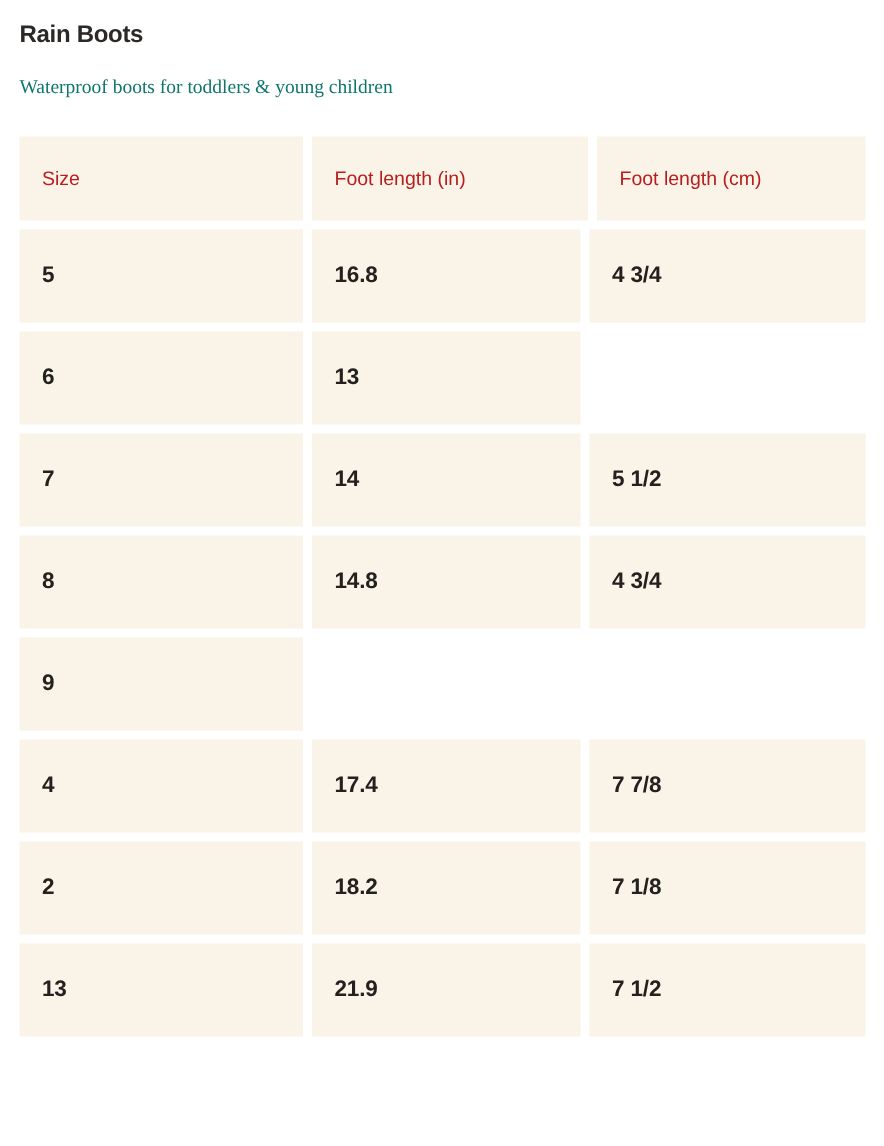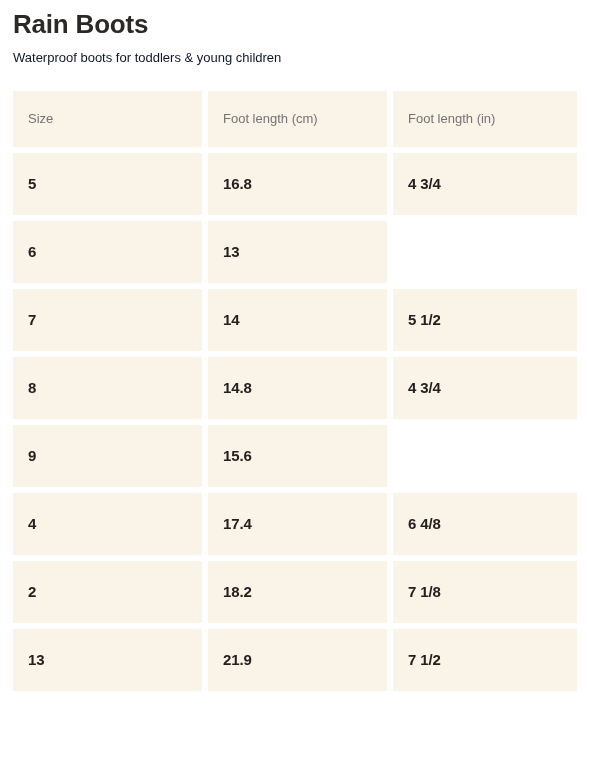--- a/index.html
+++ b/index.html
@@ -21,34 +21,35 @@
     height: 764px;
     background: #ffffff;
     box-sizing: border-box;
   }
 
   
   .header {
     padding: 11px 13px 0 13px;
   }
   .page-title {
-    font-size: 26px;
+    font-size: 16px;
     font-weight: bold;
     line-height: 26px;
     color: #2b2826;
     letter-spacing: -0.2px;
     margin: 0;
   }
   .page-subtitle {
     font-size: 13px;
     font-weight: normal;
     line-height: 16px;
-    color: #0f172a;
+    color: #0f766e;
     margin: 13px 0 0 0;
     letter-spacing: 0px;
+    font-family: Liberation Serif, serif;
   }
 
   
   .size-table {
     position: absolute;
     left: 13px;
     top: 91px;
     width: 564px;
   }
   .trow {
@@ -71,21 +72,21 @@
   .col-2 { width: 179px; }
   .col-3 { width: 184px; }
 
   .head-row .cell {
     height: 56px;
     padding-left: 15px;
   }
   .head-label {
     font-size: 13px;
     font-weight: normal;
-    color: #737373;
+    color: #b91c1c;
     line-height: 16px;
     letter-spacing: 0px;
   }
 
   .data-row .cell {
     height: 62px;
     padding-left: 15px;
   }
   .cell-value {
     font-size: 15px;
@@ -104,26 +105,26 @@
     <h1 class="page-title">Rain Boots</h1>
     <p class="page-subtitle">Waterproof boots for toddlers &amp; young children</p>
   </div>
 
   <div class="size-table" id="size-table">
 
   <div class="trow head-row">
         <div class="cell col-1">
           <span class="head-label">Size</span>
         </div>
+        <div class="cell col-3">
+          <span class="head-label">Foot length (in)</span>
+        </div>
         <div class="cell col-2">
           <span class="head-label">Foot length (cm)</span>
         </div>
-        <div class="cell col-3">
-          <span class="head-label">Foot length (in)</span>
-        </div>
       </div>
       <div class="trow data-row">
         <div class="cell col-1">
           <span class="cell-value">5</span>
         </div>
         <div class="cell col-2">
           <span class="cell-value">16.8</span>
         </div>
         <div class="cell col-3">
           <span class="cell-value">4 3/4</span>
@@ -156,33 +157,30 @@
           <span class="cell-value">14.8</span>
         </div>
         <div class="cell col-3">
           <span class="cell-value">4 3/4</span>
         </div>
       </div>
       <div class="trow data-row">
         <div class="cell col-1">
           <span class="cell-value">9</span>
         </div>
-        <div class="cell col-2">
-          <span class="cell-value">15.6</span>
-        </div>
       </div>
       <div class="trow data-row">
         <div class="cell col-1">
           <span class="cell-value">4</span>
         </div>
         <div class="cell col-2">
           <span class="cell-value">17.4</span>
         </div>
         <div class="cell col-3">
-          <span class="cell-value">6 4/8</span>
+          <span class="cell-value">7 7/8</span>
         </div>
       </div>
       <div class="trow data-row">
         <div class="cell col-1">
           <span class="cell-value">2</span>
         </div>
         <div class="cell col-2">
           <span class="cell-value">18.2</span>
         </div>
         <div class="cell col-3">

